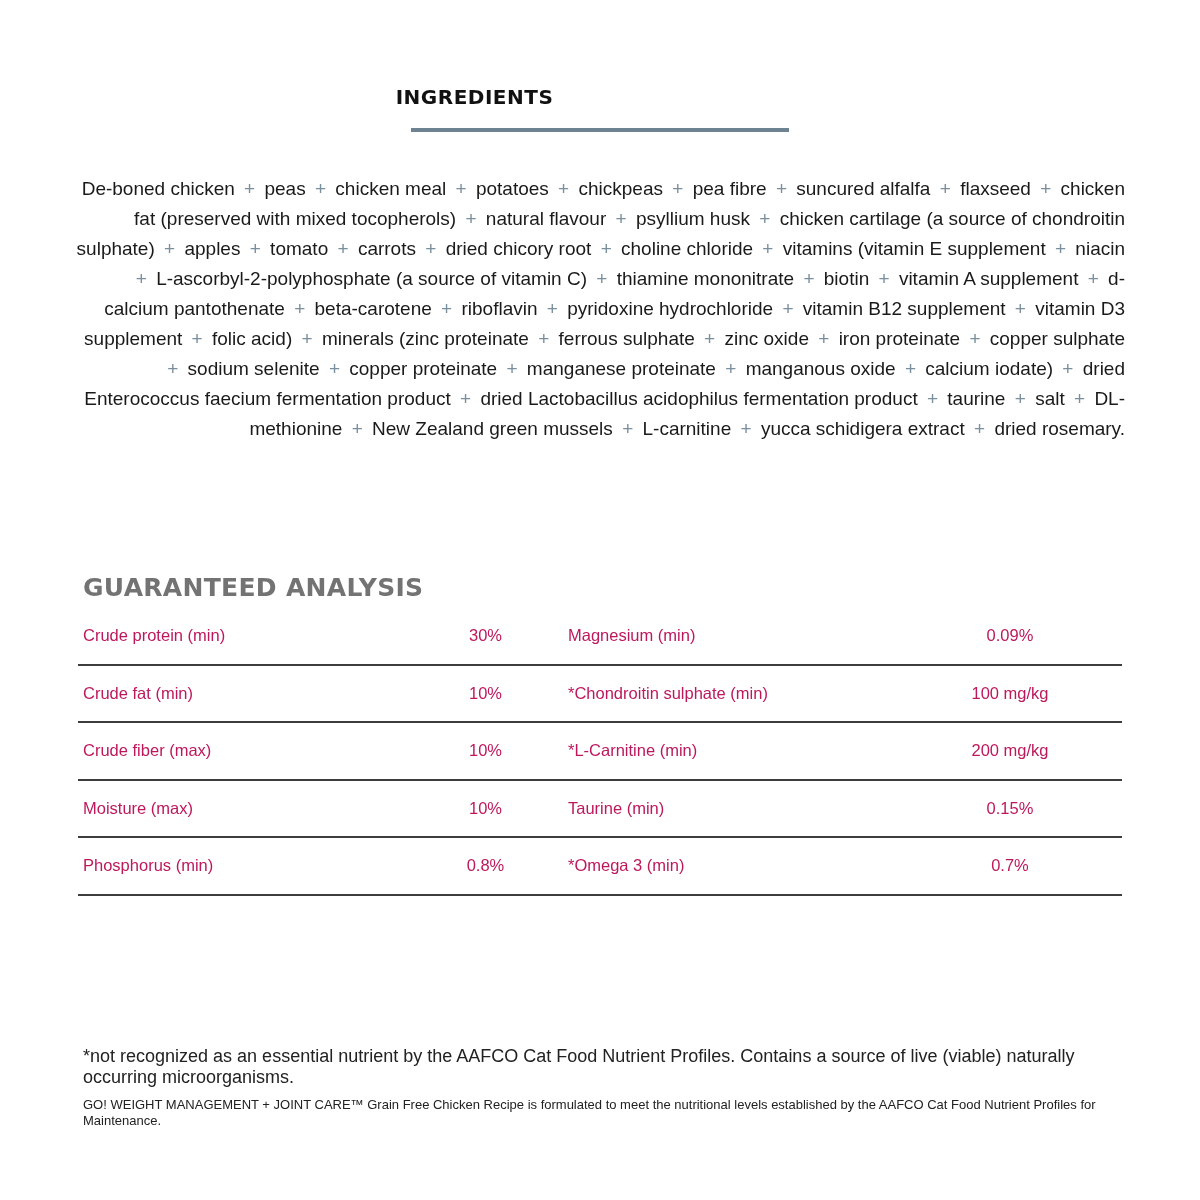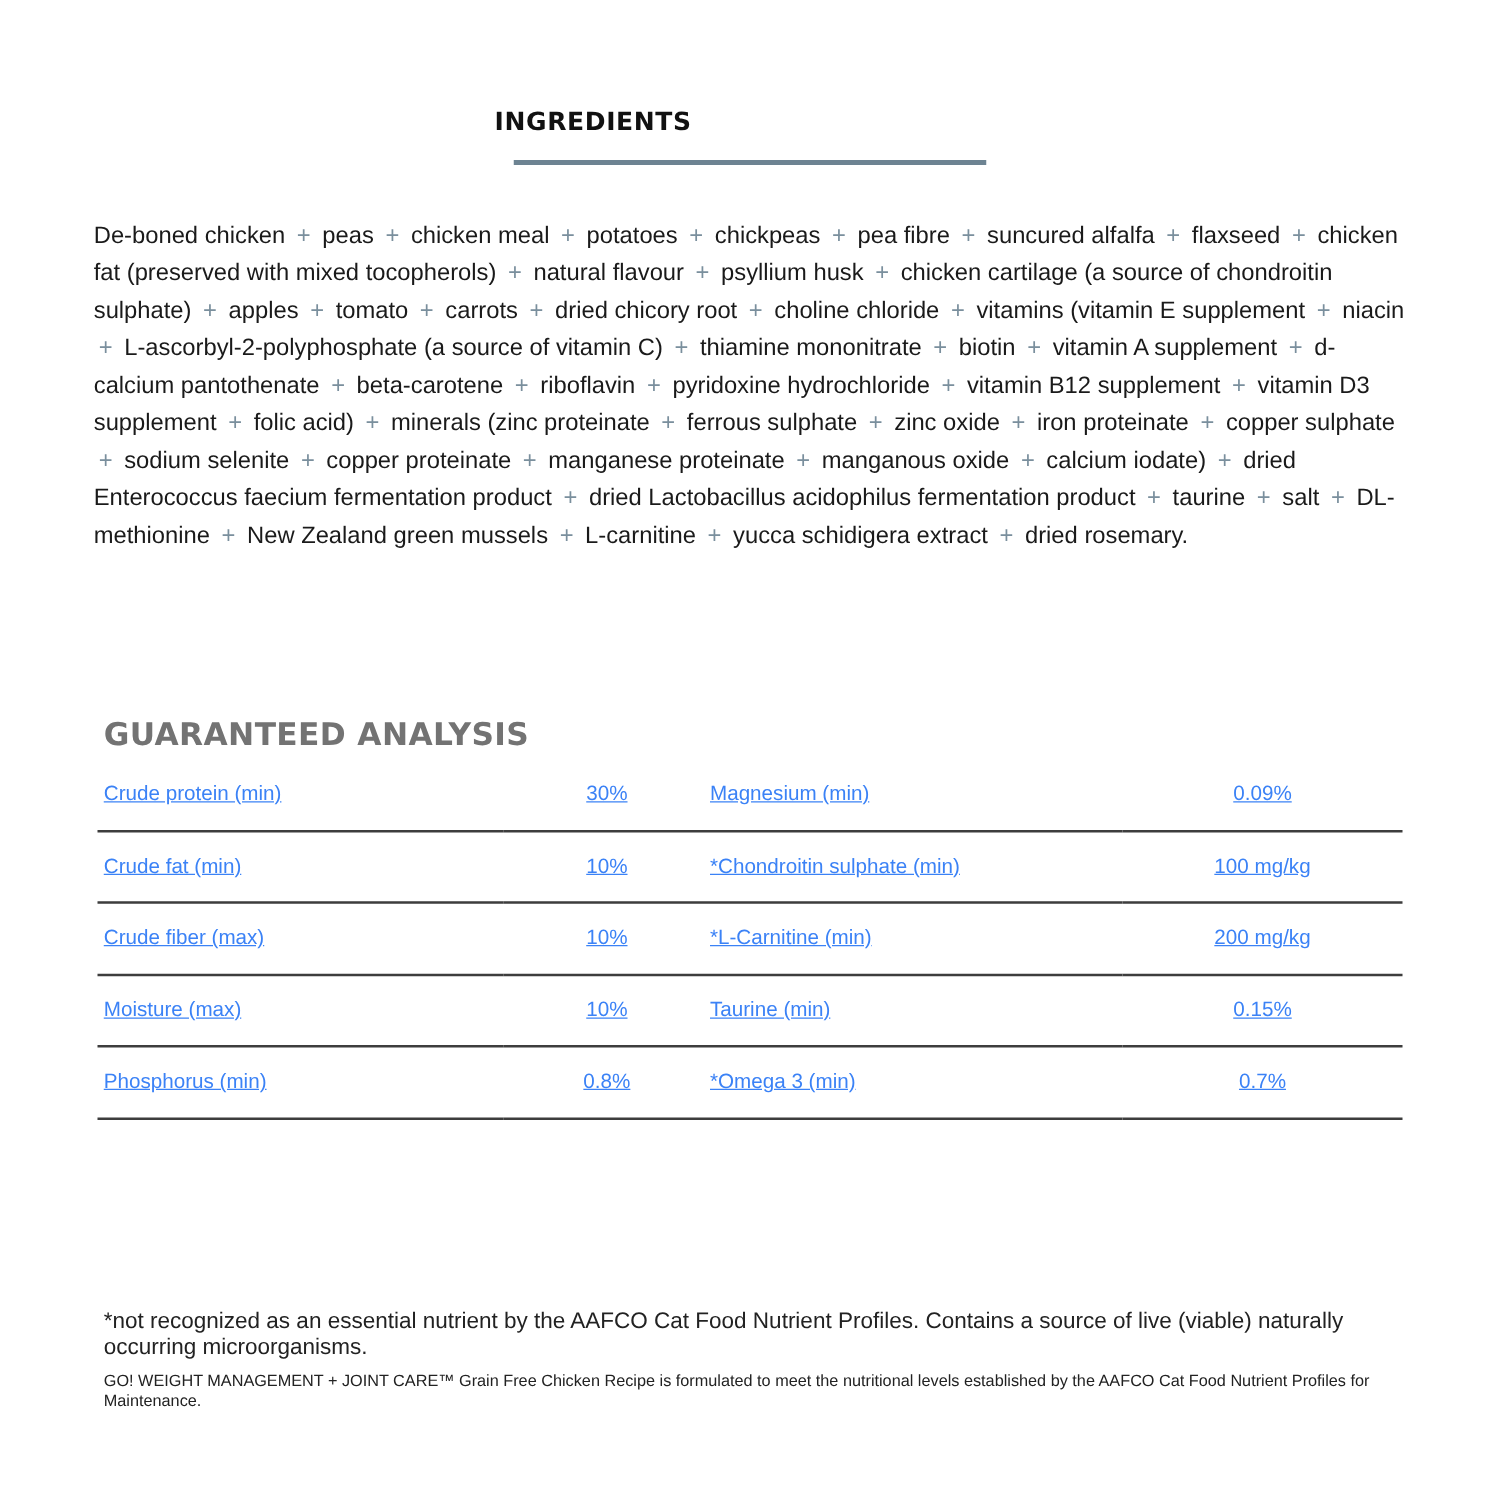--- a/index.html
+++ b/index.html
@@ -33,21 +33,21 @@
       left: 411px;
       width: 378px;
       height: 4px;
       background: #6d8392;
     }
     .ingredients-text {
       position: absolute;
       top: 155px;
       left: 75px;
       width: 1050px;
-      text-align: left;
+      text-align: right;
       font-size: 19px;
       line-height: 30px;
       color: #1a1a1a;
     }
     .plus {
       color: #7a8f9d;
       margin: 0 4px;
     }
     .ga-title {
       position: absolute;
@@ -59,22 +59,21 @@
       letter-spacing: 0.3px;
       color: #737373;
     }
     .ga-table {
       position: absolute;
       top: 607px;
       left: 78px;
       width: 1044px;
       border-collapse: collapse;
       font-size: 16.5px;
-      color: #3b82f6;
-      text-decoration: underline;
+      color: #be185d;
     }
     .ga-table tr {
       height: 57.5px;
     }
     .ga-table td {
       border-bottom: 2px solid #3d3d3d;
       padding: 0;
       vertical-align: middle;
     }
     .c-name { padding-left: 5px !important; width: 320px; }

